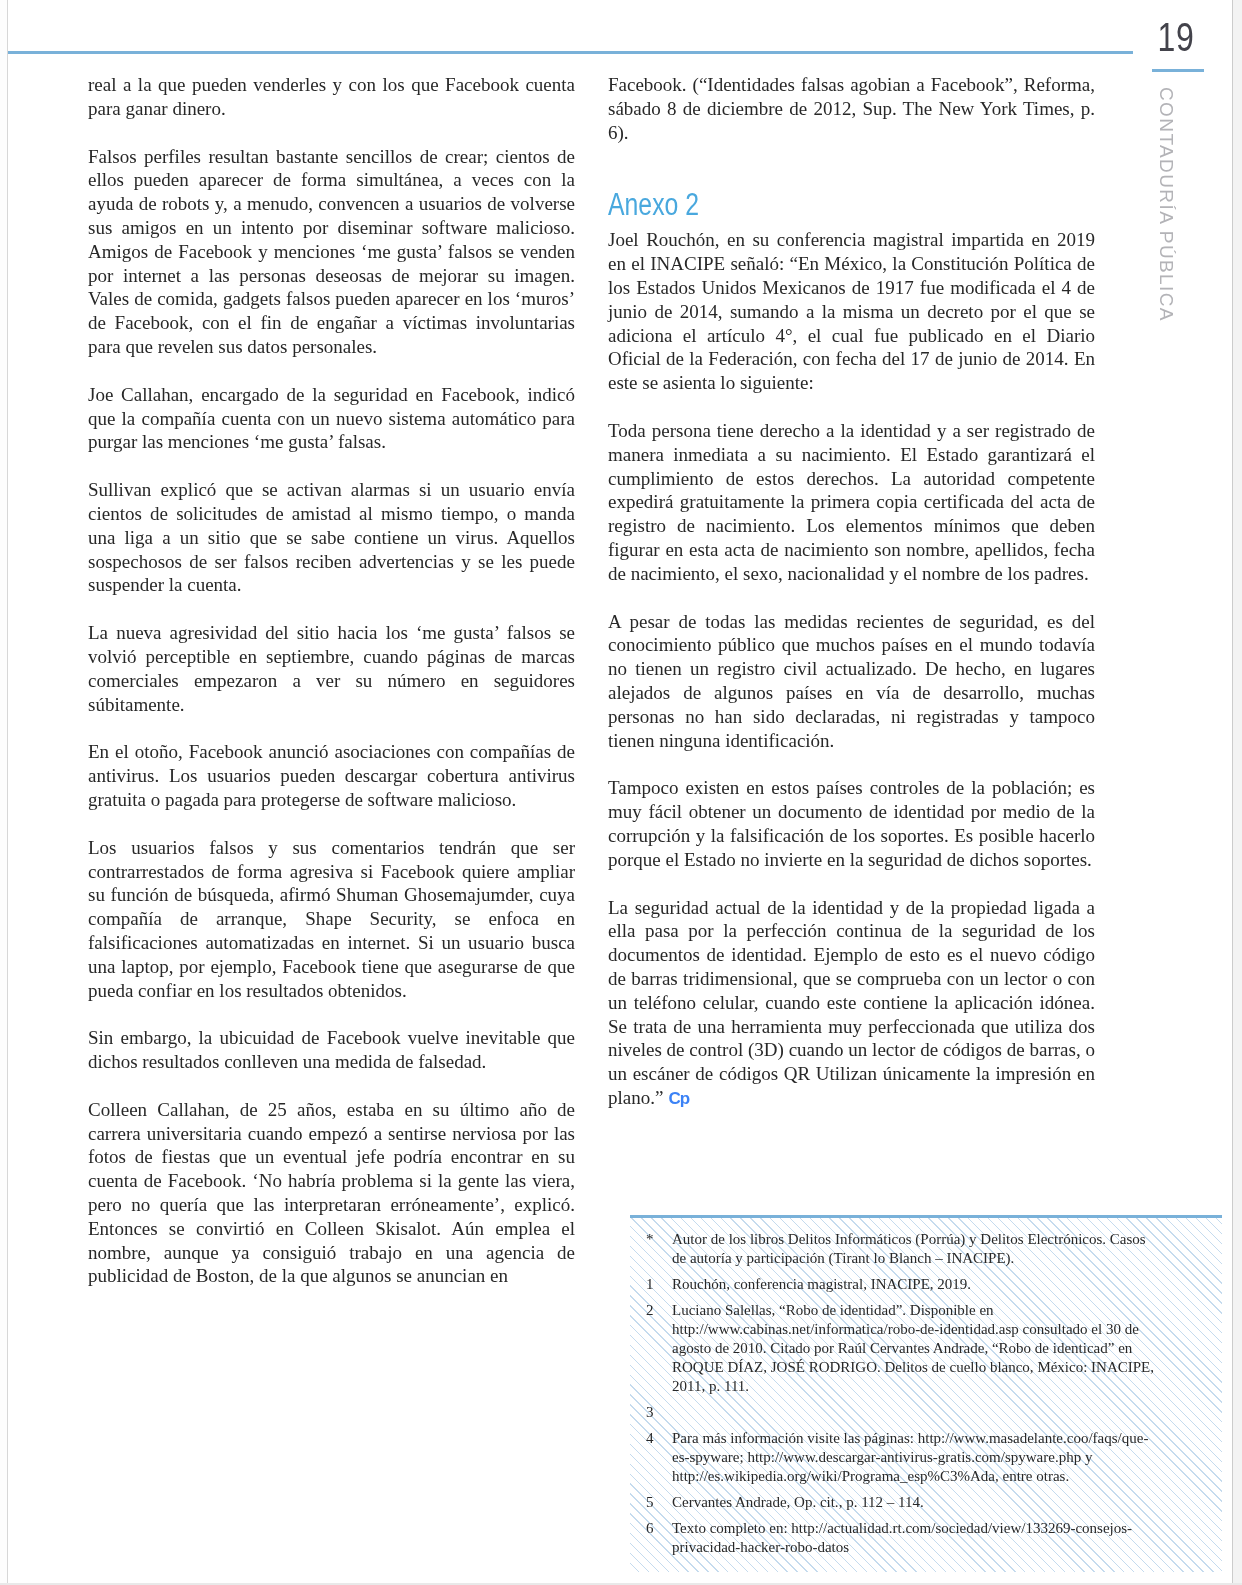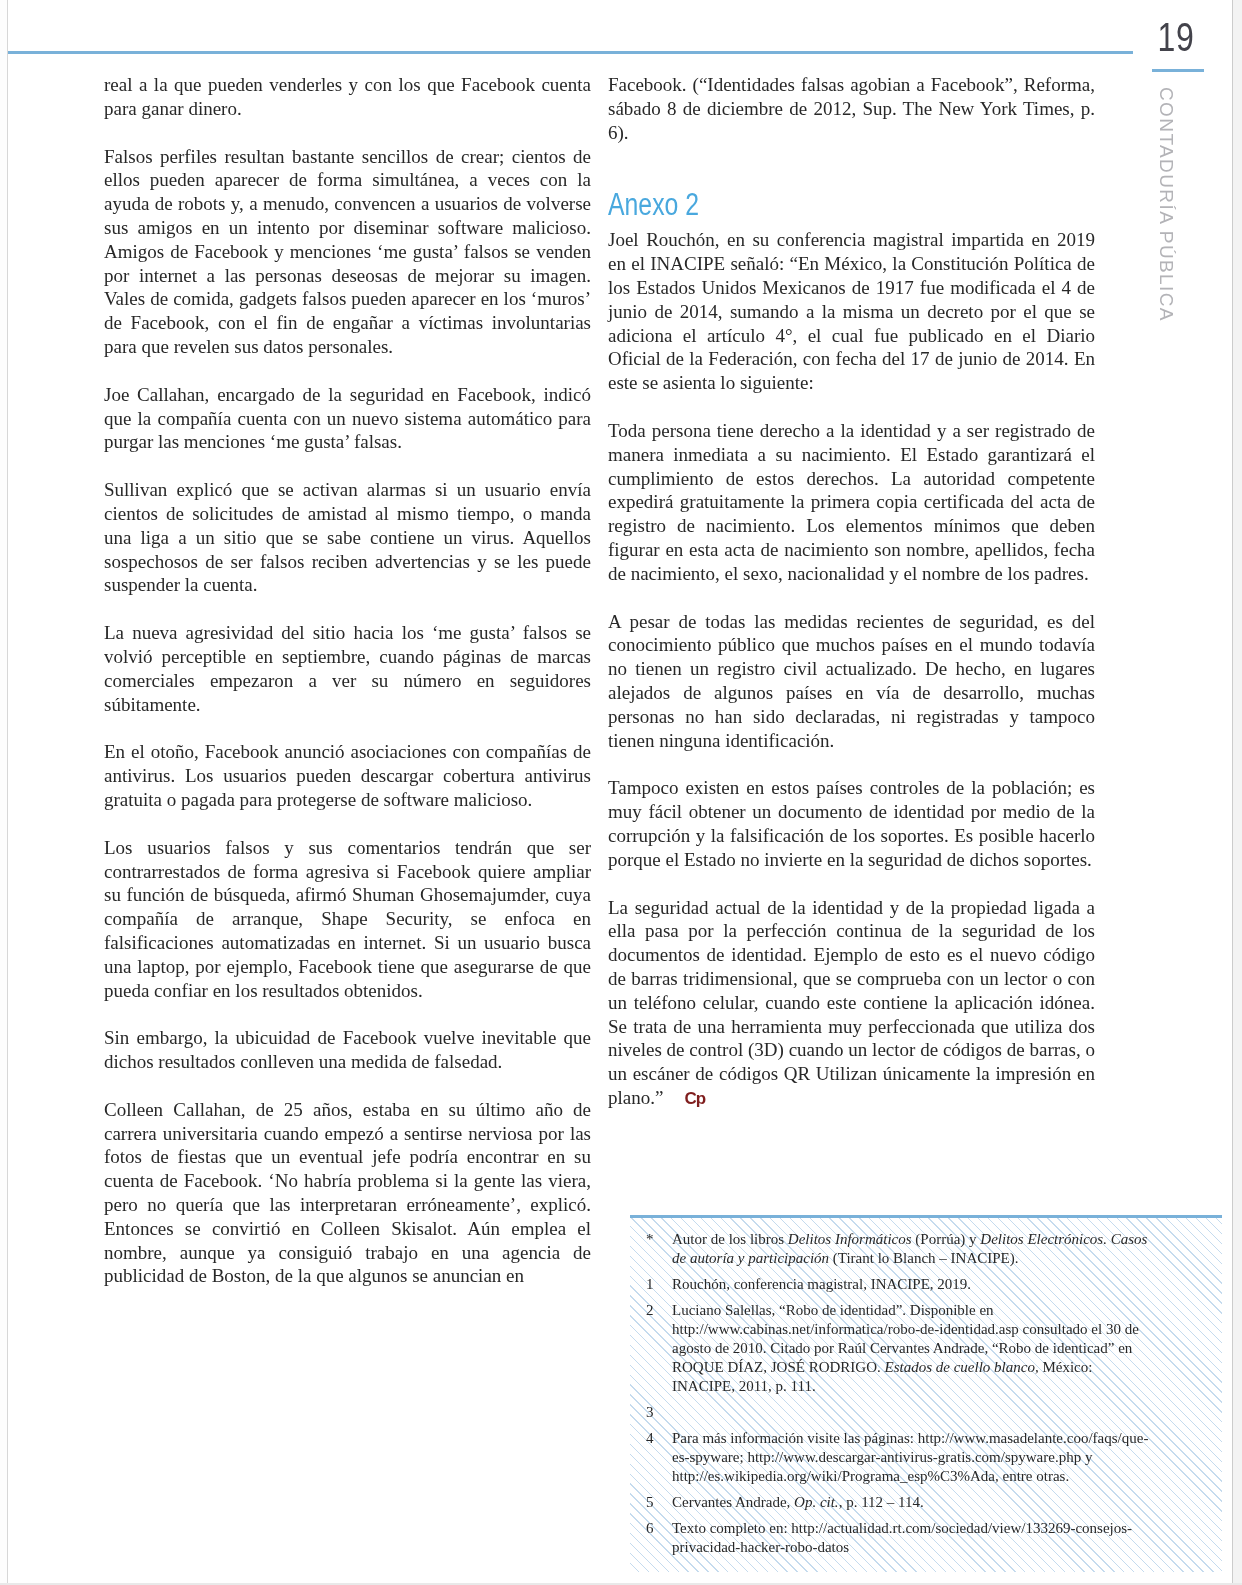--- a/index.html
+++ b/index.html
@@ -27,51 +27,51 @@
     font-family:"Liberation Sans", sans-serif;font-size:19px;letter-spacing:1.4px;
     color:#b3b3b7;white-space:nowrap;transform:scale(0.92,1.0);transform-origin:top left;
   }
 
   .col{
     position:absolute;top:73px;width:487px;
     font-size:19px;line-height:23.8px;color:#282828;
     text-align:justify;
   }
   .col p{margin:0 0 24px 0;}
-  .col-left{left:104px;}
+  .col-left{left:88px;}
   .col-right{left:608px;}
 
   .anexo-heading{
     font-family:"Liberation Sans", sans-serif;font-weight:400;
     color:#49a8de;font-size:31px;line-height:34px;
     margin:44px 0 6px 0;
     transform:scaleX(0.8);transform-origin:left center;
     text-align:left;
   }
 
   .endmark{
-    color:#7f1d1d;font-family:"Liberation Sans", sans-serif;
-    font-weight:700;font-size:17px;margin-left:21px;letter-spacing:-1px;
+    color:#3b82f6;font-family:"Liberation Sans", sans-serif;
+    font-weight:700;font-size:17px;margin-left:5px;letter-spacing:-1px;
   }
 
   .footnotes{position:absolute;left:630px;top:1215px;width:592px;}
   .fn-rule{height:3px;background:#79b1d9;}
   .fn-body{
     min-height:302px;box-sizing:border-box;padding:12px 0 8px 0;
     background:repeating-linear-gradient(45deg,
       rgba(255,255,255,0) 0px, rgba(255,255,255,0) 6px,
       #c5dbee 6px, #c5dbee 7px);
   }
   .fn-item{
     display:flex;margin-bottom:7px;padding-left:16px;padding-right:66px;
     font-size:15px;line-height:19px;color:#282828;text-align:left;
   }
   .fn-marker{width:26px;flex:none;}
   .fn-text{flex:1;}
-  .fn-text .i{font-style:italic;}
+  .fn-text .i{}
 </style>
 </head>
 <body>
 
 <div class="page"></div>
 <div class="edge-left"></div>
 <div class="edge-right"></div>
 <div class="gutter-right"></div>
 <div class="edge-bottom"></div>
 
@@ -110,21 +110,21 @@
       <div class="fn-item">
         <span class="fn-marker">*</span>
         <span class="fn-text"><span>Autor de los libros </span><span class="i">Delitos Informáticos</span><span> (Porrúa) y </span><span class="i">Delitos Electrónicos. Casos de autoría y participación</span><span> (Tirant lo Blanch – INACIPE).</span></span>
       </div>
       <div class="fn-item">
         <span class="fn-marker">1</span>
         <span class="fn-text"><span>Rouchón, conferencia magistral, INACIPE, 2019.</span></span>
       </div>
       <div class="fn-item">
         <span class="fn-marker">2</span>
-        <span class="fn-text"><span>Luciano Salellas, “Robo de identidad”. Disponible en http://www.cabinas.net/informatica/robo-de-identidad.asp consultado el 30 de agosto de 2010. Citado por Raúl Cervantes Andrade, “Robo de identicad” en ROQUE DÍAZ, JOSÉ RODRIGO. </span><span class="i">Estados de cuello blanco,</span><span> México: INACIPE, 2011, p. 111.</span></span>
+        <span class="fn-text"><span>Luciano Salellas, “Robo de identidad”. Disponible en http://www.cabinas.net/informatica/robo-de-identidad.asp consultado el 30 de agosto de 2010. Citado por Raúl Cervantes Andrade, “Robo de identicad” en ROQUE DÍAZ, JOSÉ RODRIGO. </span><span class="i">Delitos de cuello blanco,</span><span> México: INACIPE, 2011, p. 111.</span></span>
       </div>
       <div class="fn-item">
         <span class="fn-marker">3</span>
       </div>
       <div class="fn-item">
         <span class="fn-marker">4</span>
         <span class="fn-text"><span>Para más información visite las páginas: http://www.masadelante.coo/faqs/que-es-spyware; http://www.descargar-antivirus-gratis.com/spyware.php y http://es.wikipedia.org/wiki/Programa_esp%C3%Ada, entre otras.</span></span>
       </div>
       <div class="fn-item">
         <span class="fn-marker">5</span>

